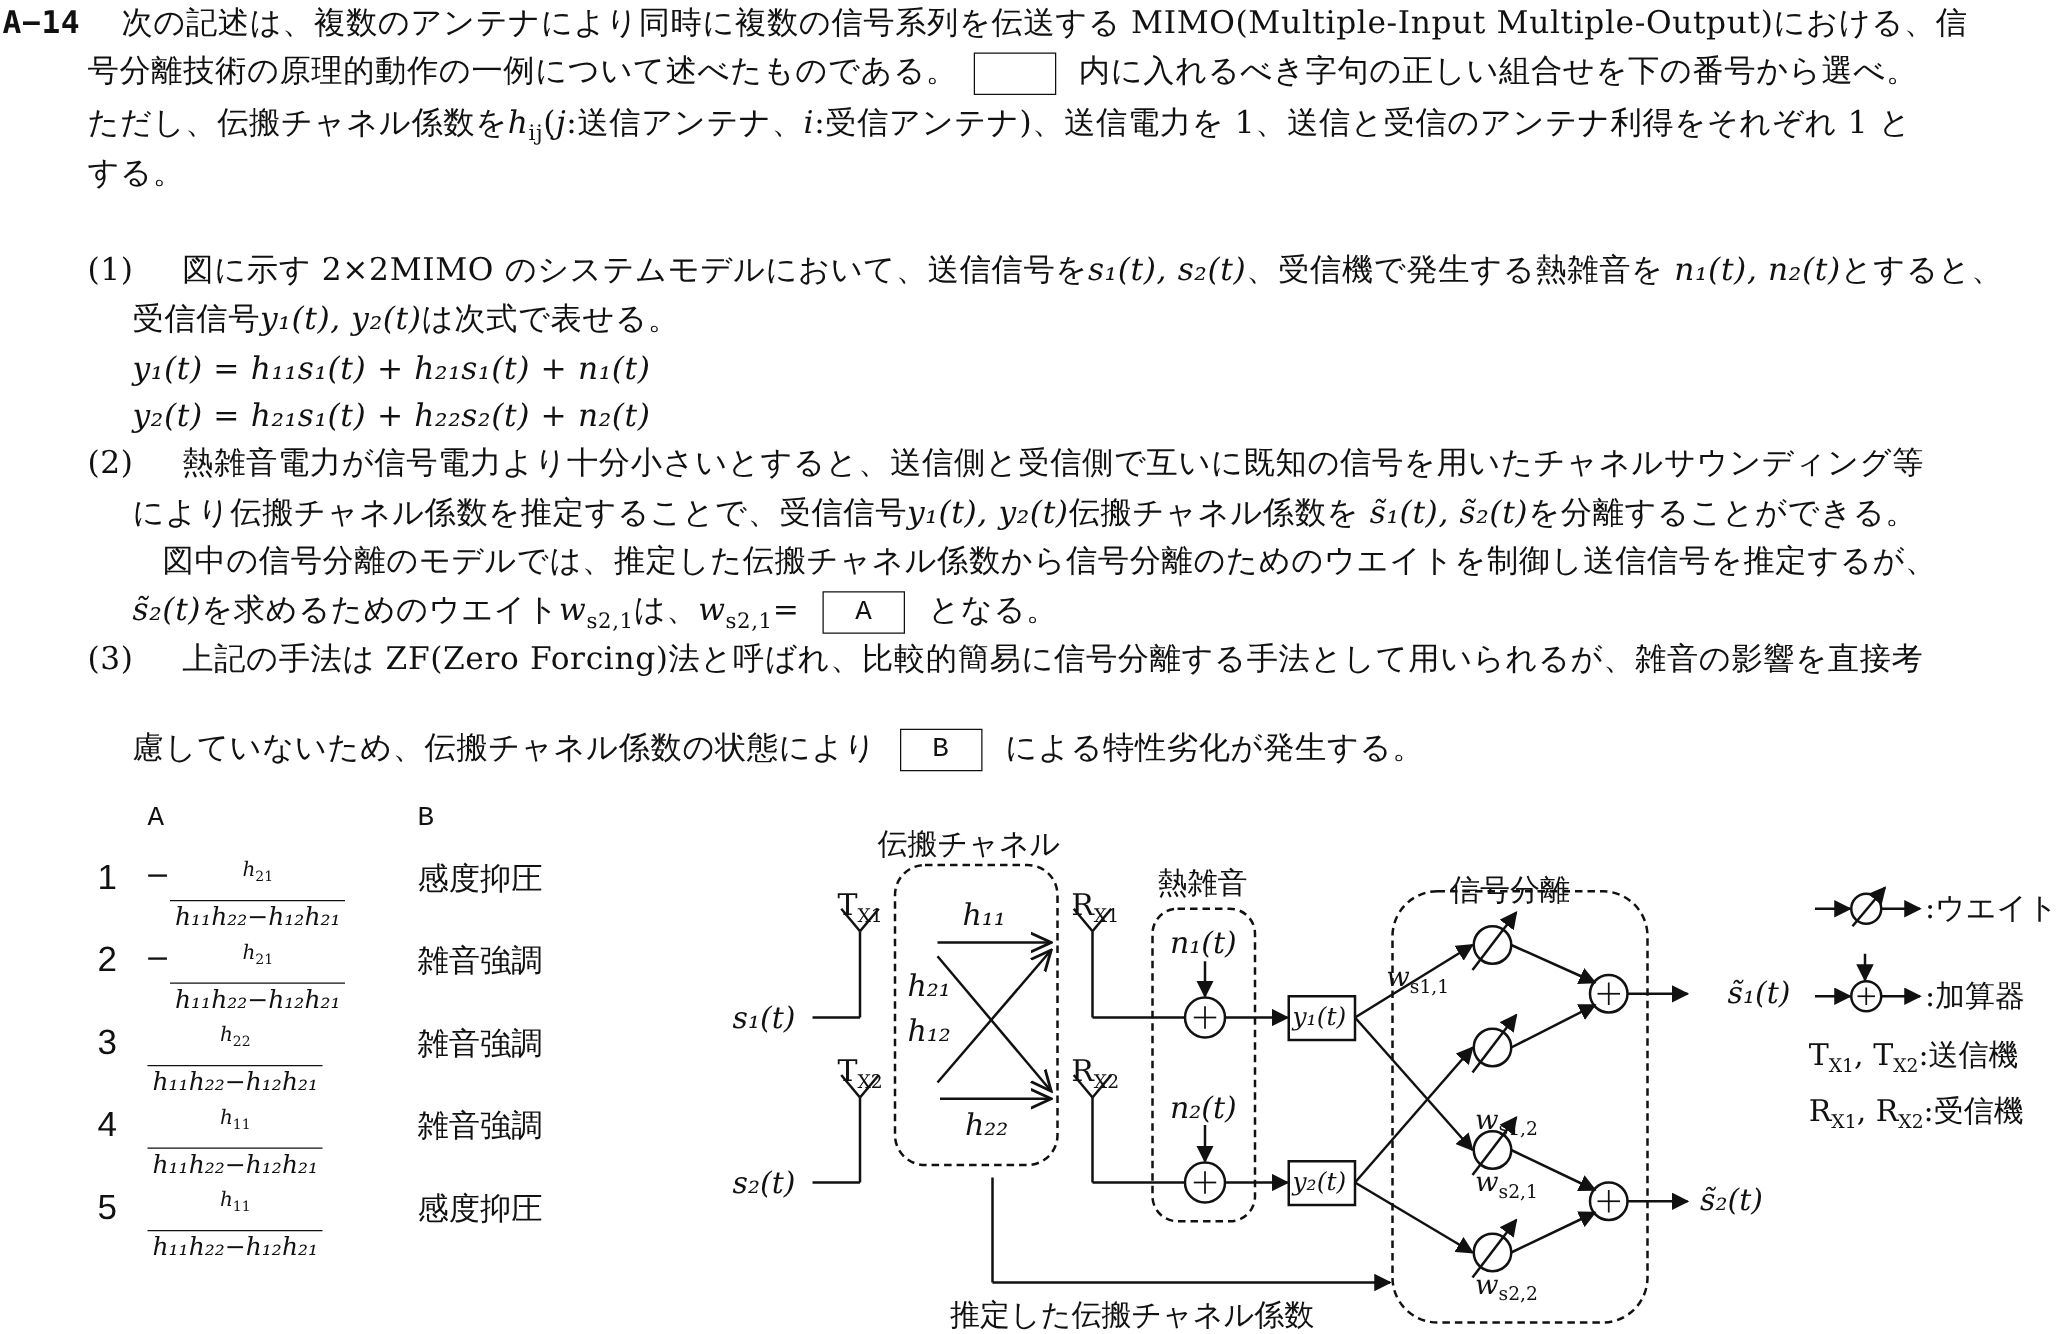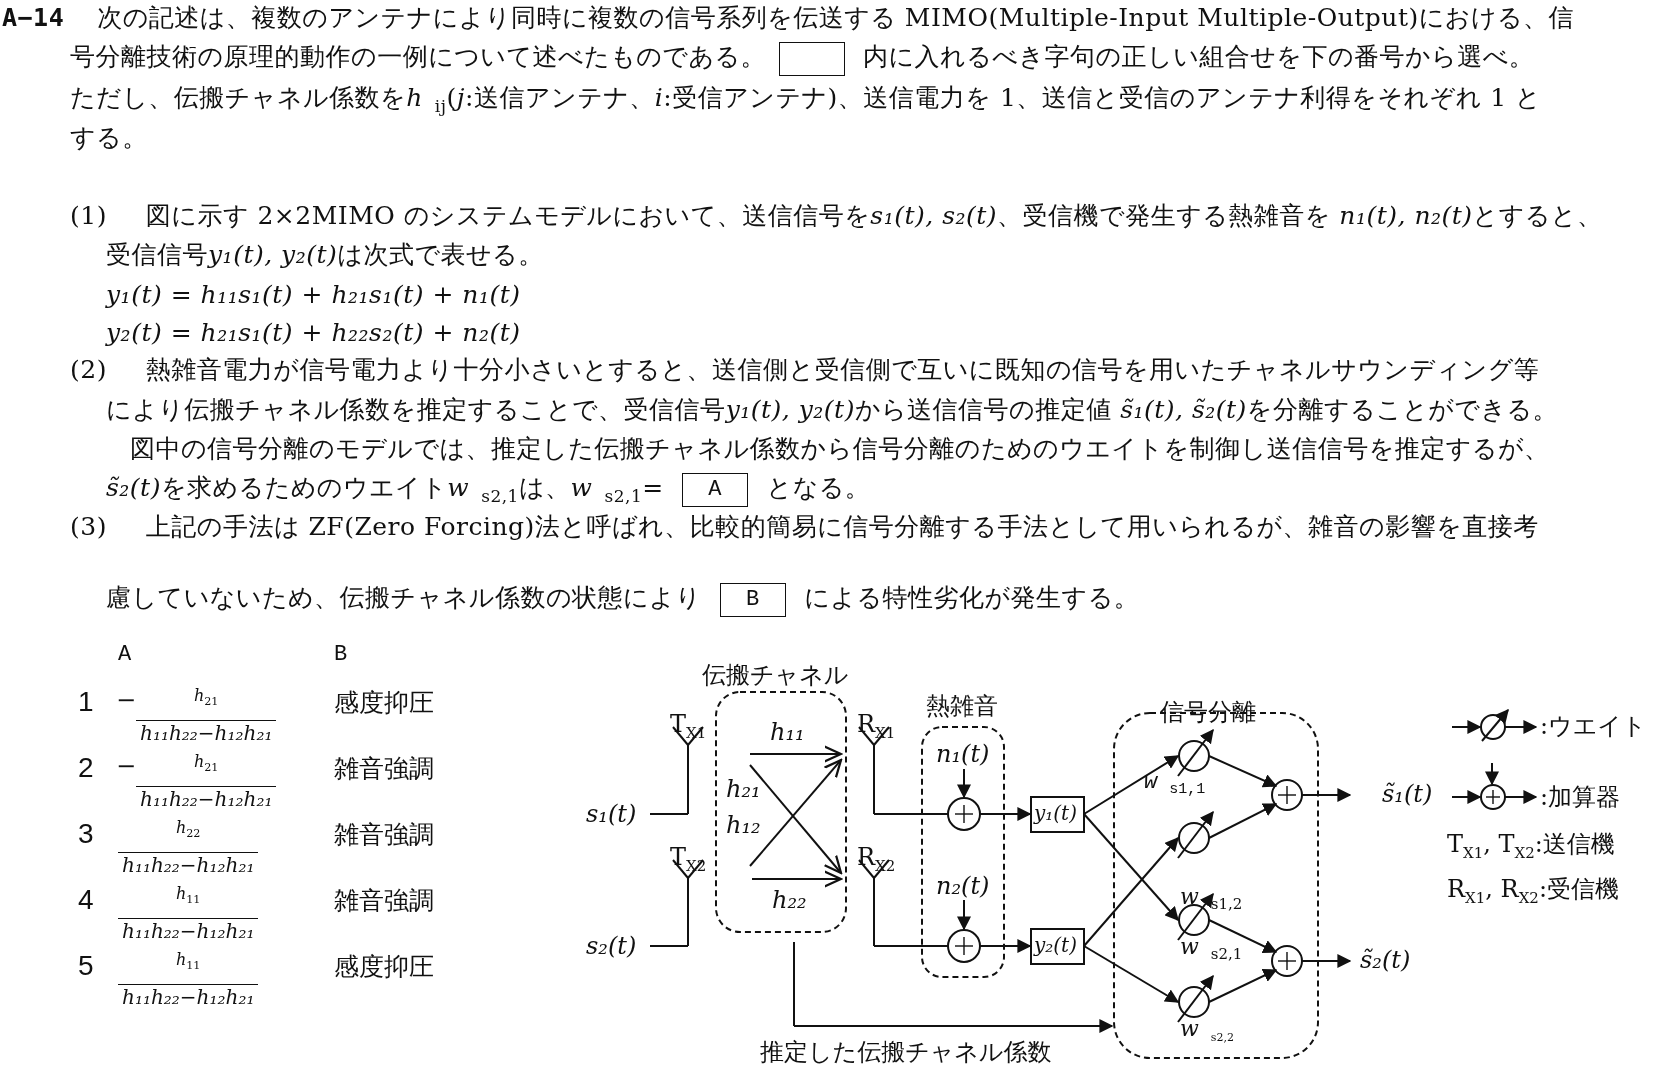--- a/index.html
+++ b/index.html
@@ -5,21 +5,21 @@
   html, body { margin: 0; padding: 0; background: #ffffff; }
   body {
     width: 1657px; height: 1067px; position: relative; overflow: hidden;
     font-family: "DejaVu Serif", "Liberation Serif", serif;
     color: #111111;
   }
   .abs { position: absolute; white-space: nowrap; }
   .txt { font-size: 25px; line-height: 32px; letter-spacing: 0.5px; }
   .qnum { font-family: "DejaVu Sans Mono", "Liberation Mono", monospace; font-weight: bold; font-size: 25px; }
   .math { font-family: "DejaVu Serif", "Liberation Serif", serif; font-style: italic; }
-  .math sub { font-size: 0.68em; font-style: normal; margin-left: 12px; }
+  .math sub { font-size: 0.68em; font-style: normal; }
   .blank-box {
     display: inline-block; width: 64px; height: 32px; border: 1.5px solid #111;
     vertical-align: middle; text-align: center; line-height: 32px; font-size: 22px;
     font-family: "Liberation Mono", monospace;
   }
   .blank-empty { width: 64px; }
   .item-label { font-size: 25px; }
   .opt-num { font-family: "Liberation Sans", "DejaVu Sans", sans-serif; font-size: 28px; font-weight: normal; }
   .frac { display: inline-flex; flex-direction: column; align-items: center; vertical-align: middle; font-family: "DejaVu Serif", serif; font-style: italic; }
   .frac .num { font-size: 16px; line-height: 36px; padding: 0 4px; }
@@ -60,21 +60,21 @@
 </div>
 <div class="abs txt math" style="left:106px; top:279px;">y₁(t) = h₁₁s₁(t) + h₂₁s₁(t) + n₁(t)</div>
 <div class="abs txt math" style="left:106px; top:317px;">y₂(t) = h₂₁s₁(t) + h₂₂s₂(t) + n₂(t)</div>
 
 <div class="abs txt" style="left:70px; top:354px;">
   <span class="item-label">(2)</span>
   <span style="display:inline-block;width:22px"></span>
   <span>熱雑音電力が信号電力より十分小さいとすると、送信側と受信側で互いに既知の信号を用いたチャネルサウンディング等</span>
 </div>
 <div class="abs txt" style="left:106px; top:394px;">
-  <span>により伝搬チャネル係数を推定することで、受信信号</span><span class="math">y₁(t), y₂(t)</span><span>から送信信号の推定値</span>
+  <span>により伝搬チャネル係数を推定することで、受信信号</span><span class="math">y₁(t), y₂(t)</span><span>伝搬チャネル係数を</span>
   <span class="math">s̃₁(t), s̃₂(t)</span><span>を分離することができる。</span>
 </div>
 <div class="abs txt" style="left:130px; top:433px;">
   <span>図中の信号分離のモデルでは、推定した伝搬チャネル係数から信号分離のためのウエイトを制御し送信信号を推定するが、</span>
 </div>
 <div class="abs txt" style="left:106px; top:472px;">
   <span class="math">s̃₂(t)</span><span>を求めるためのウエイト</span><span class="math"><span>w</span><sub>s2,1</sub></span><span>は、</span><span class="math"><span>w</span><sub>s2,1</sub></span><span>=</span>
   <span class="blank-box" style="margin:0 10px;">A</span>
   <span>となる。</span>
 </div>
@@ -284,24 +284,24 @@
 <div class="abs diagram-label math" style="left:726px; top:775px;">h₂₁</div>
 <div class="abs diagram-label math" style="left:726px; top:811px;">h₁₂</div>
 <div class="abs diagram-label math" style="left:772px; top:886px;">h₂₂</div>
 
 <div class="abs diagram-label math" style="left:936px; top:740px;">n₁(t)</div>
 <div class="abs diagram-label math" style="left:936px; top:872px;">n₂(t)</div>
 
 <div class="abs math" style="left:1034px; top:801px; font-size:20px;">y₁(t)</div>
 <div class="abs math" style="left:1034px; top:933px; font-size:20px;">y₂(t)</div>
 
-<div class="abs math" style="left:1144px; top:770px; font-size:22px;font-family:Liberation Mono, monospace;"><span>w</span><sub style="font-size:15px">s1,1</sub></div>
+<div class="abs math" style="left:1109px; top:770px; font-size:22px;"><span>w</span><sub style="font-size:15px">s1,1</sub></div>
 <div class="abs math" style="left:1180px; top:884px; font-size:22px;"><span>w</span><sub style="font-size:15px">s1,2</sub></div>
 <div class="abs math" style="left:1180px; top:934px; font-size:22px;"><span>w</span><sub style="font-size:15px">s2,1</sub></div>
-<div class="abs math" style="left:1180px; top:1016px; font-size:22px;"><span>w</span><sub style="font-size:11px">s2,2</sub></div>
+<div class="abs math" style="left:1180px; top:1016px; font-size:22px;"><span>w</span><sub style="font-size:15px">s2,2</sub></div>
 
 <div class="abs diagram-label math" style="left:1360px; top:780px;margin-left:22px;">s̃₁(t)</div>
 <div class="abs diagram-label math" style="left:1360px; top:946px;">s̃₂(t)</div>
 
 <div class="abs diagram-label" style="left:760px; top:1036px;">推定した伝搬チャネル係数</div>
 
 <div class="abs diagram-label" style="left:1540px; top:710px;">:ウエイト</div>
 <div class="abs diagram-label" style="left:1540px; top:781px;">:加算器</div>
 <div class="abs diagram-label" style="left:1447px; top:828px;">
   <span>T</span><sub style="font-size:15px">X1</sub><span>, T</span><sub style="font-size:15px">X2</sub><span>:送信機</span>

